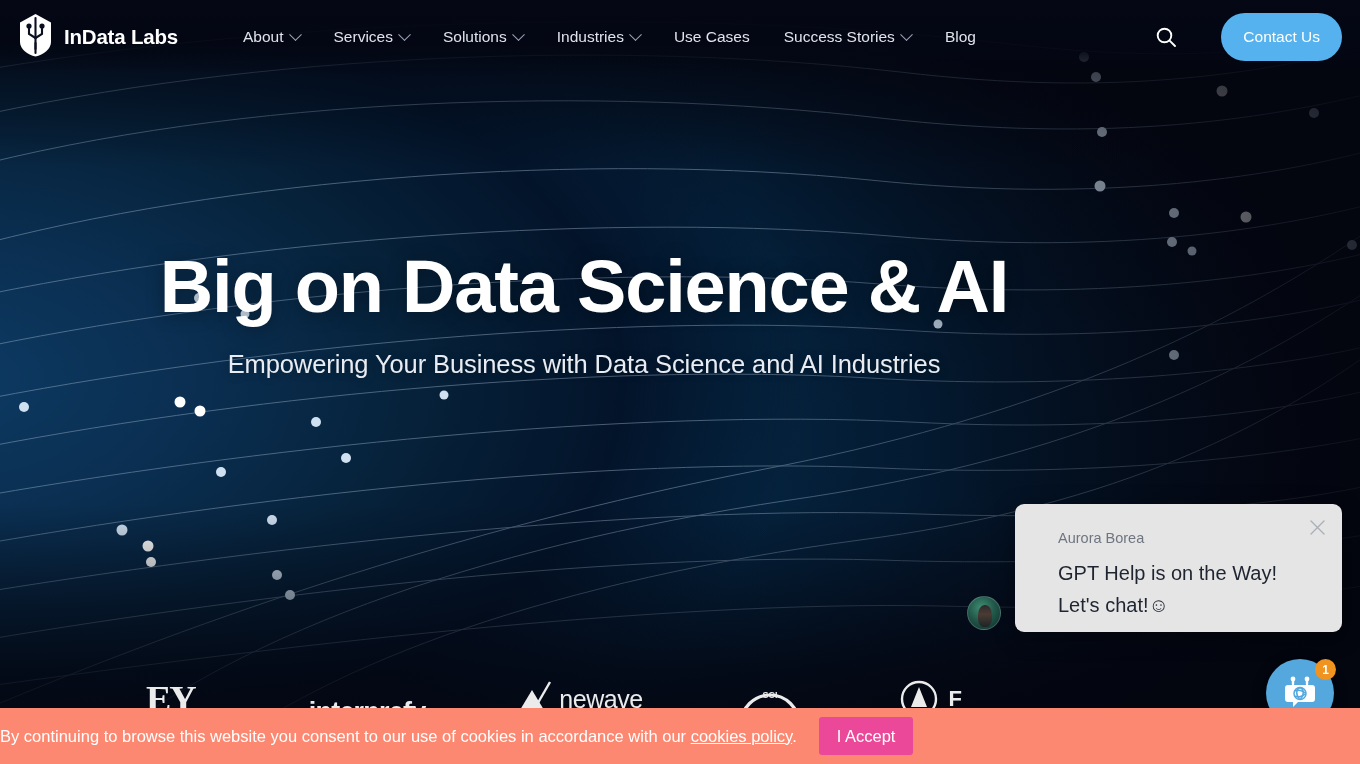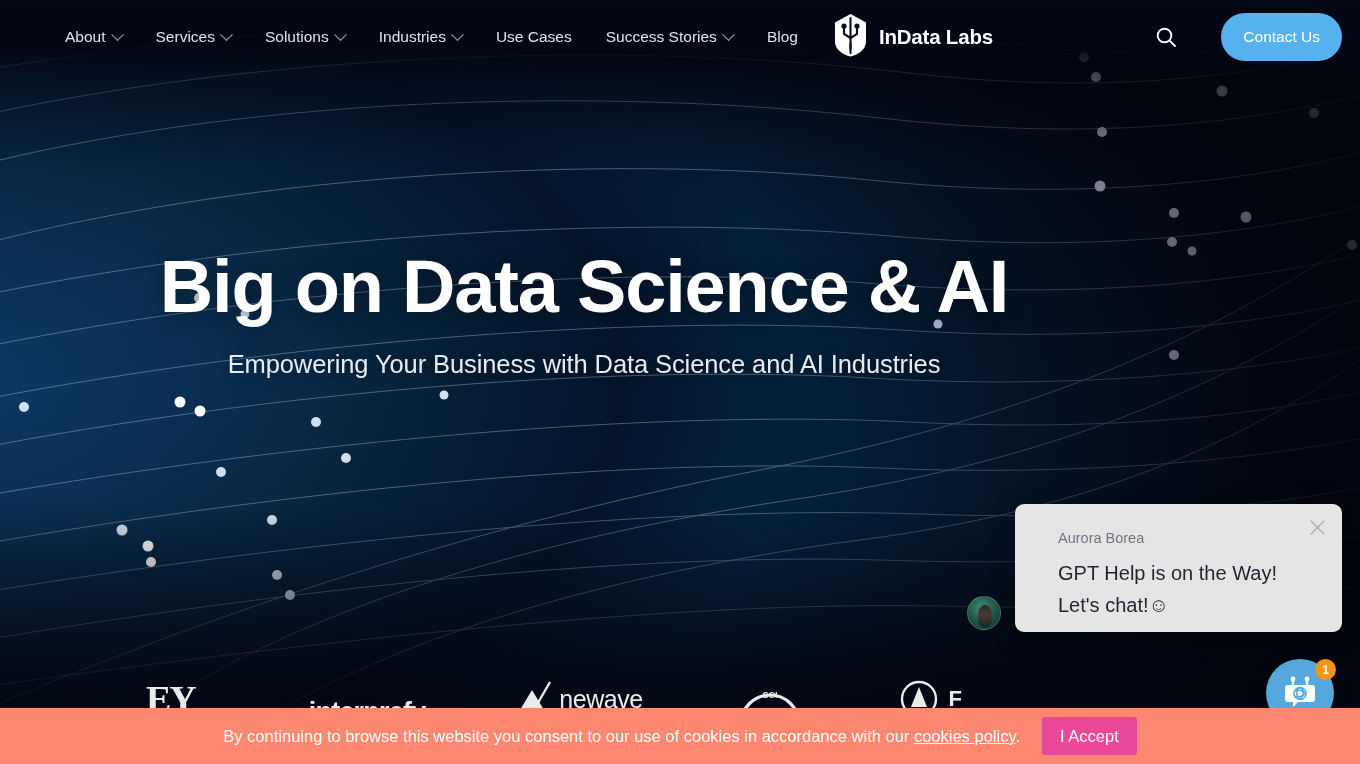--- a/index.html
+++ b/index.html
@@ -103,21 +103,21 @@
   }
   #chat-badge {
     position:absolute; right:-2px; top:0px; width:21px; height:21px; border-radius:50%;
     background:#f0941f; color:#fff; font-size:12px; font-weight:bold;
     display:flex; align-items:center; justify-content:center; z-index:63;
   }
 
   
   #cookie-bar {
     position:absolute; left:0; bottom:0; width:1360px; height:56px; z-index:90;
-    background:#fd8871; display:flex; align-items:center; justify-content:center; gap:22px;
+    background:#fd8871; display:flex; align-items:center; gap:22px;
   }
   #cookie-text { color:#fff; font-size:16.5px; white-space:nowrap; }
   #cookie-link { color:#fff; text-decoration:underline; cursor:pointer; }
   #cookie-accept {
     background:#ec4899; color:#fff; font-size:16.5px; border:none; border-radius:3px;
     padding:0 18px; height:38px; cursor:pointer; white-space:nowrap;
     font-family:"Liberation Sans", sans-serif;
   }
 </style>
 </head>
@@ -173,64 +173,64 @@
       <circle cx="272" cy="520" r="5"></circle>
       <circle cx="277" cy="575" r="5"></circle>
       <circle cx="290" cy="595" r="5"></circle>
     </g>
   </svg>
   <div id="hero-vig"></div>
 </div>
 
 <div id="header">
 
-  <div id="nav">
-    <div class="nav-item">
-      <span>About</span>
-      <span class="chev"></span>
-    </div>
-    <div class="nav-item">
-      <span>Services</span>
-      <span class="chev"></span>
-    </div>
-    <div class="nav-item">
-      <span>Solutions</span>
-      <span class="chev"></span>
-    </div>
-    <div class="nav-item">
-      <span>Industries</span>
-      <span class="chev"></span>
-    </div>
-    <div class="nav-item">
-      <span>Use Cases</span>
-    </div>
-    <div class="nav-item">
-      <span>Success Stories</span>
-      <span class="chev"></span>
-    </div>
-    <div class="nav-item">
-      <span>Blog</span>
-    </div>
-  </div>
-
   <div id="brand">
     <span>
       <svg width="35" height="44" viewBox="0 0 35 44">
         <path d="M17.5,1 L33,9.5 L33,29 C33,36 25.5,42 17.5,43.5 C9.5,42 2,36 2,29 L2,9.5 Z" fill="#fff"></path>
         <g stroke="#0a0f20" stroke-width="2.1" fill="none" stroke-linecap="round">
           <path d="M17.5,5 L17.5,40"></path>
           <path d="M11,13 L11,21 L17.5,25"></path>
           <path d="M24,13 L24,21 L17.5,25"></path>
           <path d="M17.5,30 L17.5,36"></path>
         </g>
         <circle cx="11" cy="13" r="2.6" fill="#0a0f20"></circle>
         <circle cx="24" cy="13" r="2.6" fill="#0a0f20"></circle>
       </svg>
     </span>
     <span id="brand-name">InData Labs</span>
+  </div>
+
+  <div id="nav">
+    <div class="nav-item">
+      <span>About</span>
+      <span class="chev"></span>
+    </div>
+    <div class="nav-item">
+      <span>Services</span>
+      <span class="chev"></span>
+    </div>
+    <div class="nav-item">
+      <span>Solutions</span>
+      <span class="chev"></span>
+    </div>
+    <div class="nav-item">
+      <span>Industries</span>
+      <span class="chev"></span>
+    </div>
+    <div class="nav-item">
+      <span>Use Cases</span>
+    </div>
+    <div class="nav-item">
+      <span>Success Stories</span>
+      <span class="chev"></span>
+    </div>
+    <div class="nav-item">
+      <span>Blog</span>
+    </div>
   </div>
 
   <div id="header-right">
     <div id="search-btn">
       <svg width="24" height="24" viewBox="0 0 24 24" fill="none" stroke="#fff" stroke-width="1.9">
         <circle cx="10.5" cy="10.5" r="6.8"></circle>
         <path d="M15.6,15.6 L21,21" stroke-linecap="round"></path>
       </svg>
     </div>
     <button id="contact-btn">Contact Us</button>

